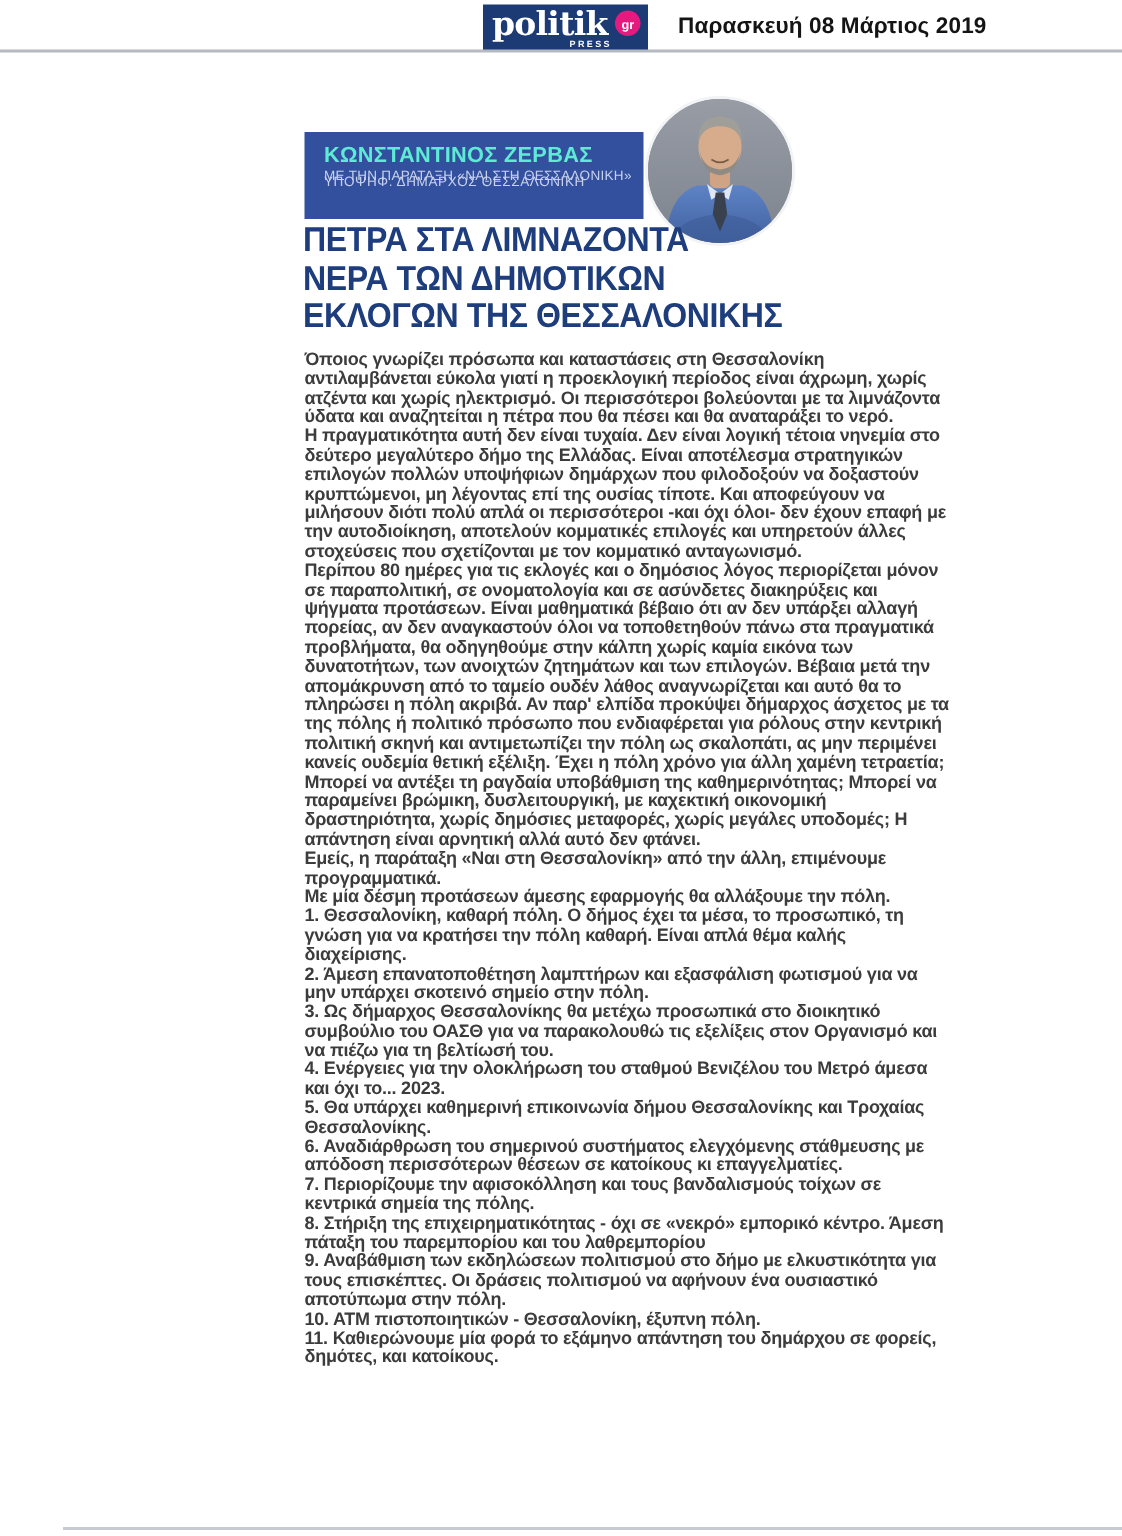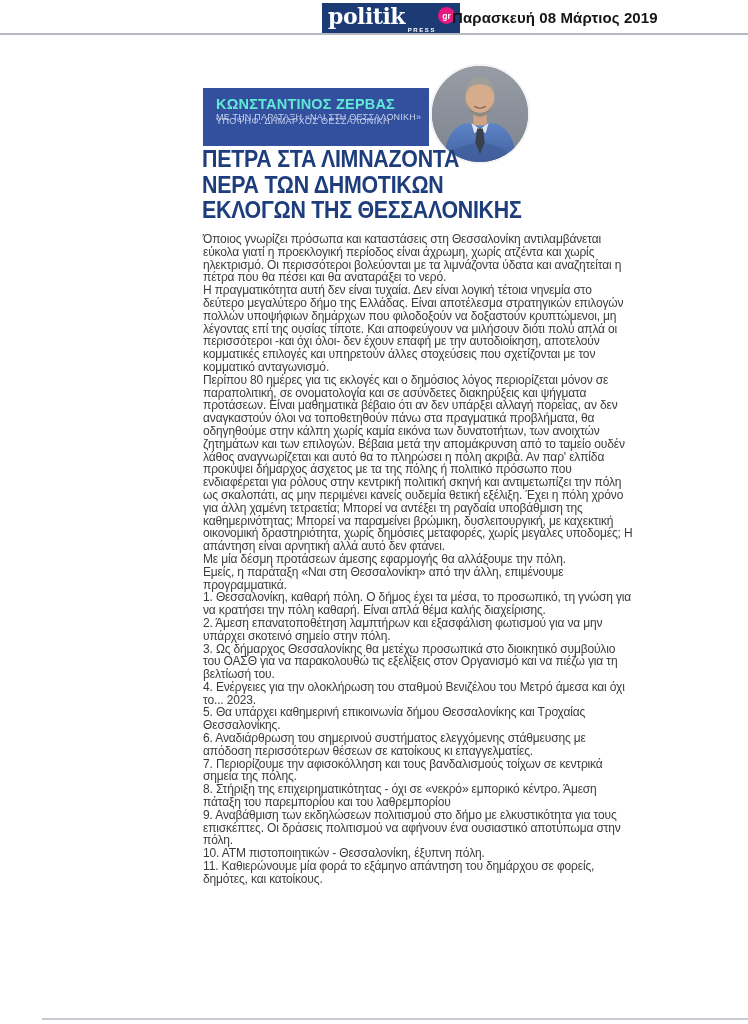--- a/index.html
+++ b/index.html
@@ -2,21 +2,21 @@
 <html><head>
 <meta charset="utf-8">
 <style>
   html,body { margin:0; padding:0; background:#ffffff; }
   .page {
     position:relative; width:748px; height:1024px; background:#ffffff;
     overflow:hidden; font-family:"Liberation Sans", sans-serif;
   }
 
   
-  .logo-box { position:absolute; left:322px; top:3px; width:110px; height:31px; background:#1c3b75;padding-left:28px; }
+  .logo-box { position:absolute; left:322px; top:3px; width:110px; height:31px; background:#1c3b75; }
   .logo-word {
     position:absolute; left:6px; top:-2px; color:#ffffff;
     font-family:"DejaVu Serif", serif; font-weight:bold; font-size:22px; line-height:31px;
     letter-spacing:-0.5px;
   }
   .logo-badge {
     position:absolute; right:5px; top:4px; width:17px; height:17px; border-radius:50%;
     background:#e5197e; color:#ffffff; font-size:8.5px; font-weight:bold;
     display:flex; align-items:center; justify-content:center;text-align:right;
   }
@@ -48,21 +48,21 @@
     position:absolute; left:202px; top:147px; color:#1e3d7d;
     font-weight:bold; font-size:23px; line-height:25.5px; letter-spacing:-0.3px;
     transform:scaleX(0.93); transform-origin:left top; white-space:nowrap;
   }
 
   
   .body {
     position:absolute; left:203px; top:233px; width:432px;
     font-size:12px; line-height:12.8px; color:#3c3c3c; letter-spacing:-0.15px;
   }
-  .body p { margin:0; padding:0; }
+  .body p { margin:0; padding:0;font-weight:bold; }
 
   .bottom-rule { position:absolute; left:42px; top:1018px; width:706px; height:2px; background:#c6cad3; }
 </style>
 </head>
 <body>
 
 <div class="page">
 
   <div class="logo-box">
     <span class="logo-word">politik</span>
@@ -119,22 +119,22 @@
       <div>ΝΕΡΑ ΤΩΝ ΔΗΜΟΤΙΚΩΝ</div>
       <div>ΕΚΛΟΓΩΝ ΤΗΣ ΘΕΣΣΑΛΟΝΙΚΗΣ</div>
     </div>
 
   <div class="body">
     <div>
 
     <p>Όποιος γνωρίζει πρόσωπα και καταστάσεις στη Θεσσαλονίκη αντιλαμβάνεται εύκολα γιατί η προεκλογική περίοδος είναι άχρωμη, χωρίς ατζέντα και χωρίς ηλεκτρισμό. Οι περισσότεροι βολεύονται με τα λιμνάζοντα ύδατα και αναζητείται η πέτρα που θα πέσει και θα αναταράξει το νερό.</p>
         <p>Η πραγματικότητα αυτή δεν είναι τυχαία. Δεν είναι λογική τέτοια νηνεμία στο δεύτερο μεγαλύτερο δήμο της Ελλάδας. Είναι αποτέλεσμα στρατηγικών επιλογών πολλών υποψήφιων δημάρχων που φιλοδοξούν να δοξαστούν κρυπτώμενοι, μη λέγοντας επί της ουσίας τίποτε. Και αποφεύγουν να μιλήσουν διότι πολύ απλά οι περισσότεροι -και όχι όλοι- δεν έχουν επαφή με την αυτοδιοίκηση, αποτελούν κομματικές επιλογές και υπηρετούν άλλες στοχεύσεις που σχετίζονται με τον κομματικό ανταγωνισμό.</p>
         <p>Περίπου 80 ημέρες για τις εκλογές και ο δημόσιος λόγος περιορίζεται μόνον σε παραπολιτική, σε ονοματολογία και σε ασύνδετες διακηρύξεις και ψήγματα προτάσεων. Είναι μαθηματικά βέβαιο ότι αν δεν υπάρξει αλλαγή πορείας, αν δεν αναγκαστούν όλοι να τοποθετηθούν πάνω στα πραγματικά προβλήματα, θα οδηγηθούμε στην κάλπη χωρίς καμία εικόνα των δυνατοτήτων, των ανοιχτών ζητημάτων και των επιλογών. Βέβαια μετά την απομάκρυνση από το ταμείο ουδέν λάθος αναγνωρίζεται και αυτό θα το πληρώσει η πόλη ακριβά. Αν παρ' ελπίδα προκύψει δήμαρχος άσχετος με τα της πόλης ή πολιτικό πρόσωπο που ενδιαφέρεται για ρόλους στην κεντρική πολιτική σκηνή και αντιμετωπίζει την πόλη ως σκαλοπάτι, ας μην περιμένει κανείς ουδεμία θετική εξέλιξη. Έχει η πόλη χρόνο για άλλη χαμένη τετραετία; Μπορεί να αντέξει τη ραγδαία υποβάθμιση της καθημερινότητας; Μπορεί να παραμείνει βρώμικη, δυσλειτουργική, με καχεκτική οικονομική δραστηριότητα, χωρίς δημόσιες μεταφορές, χωρίς μεγάλες υποδομές; Η απάντηση είναι αρνητική αλλά αυτό δεν φτάνει.</p>
+        <p>Εμείς, η παράταξη «Ναι στη Θεσσαλονίκη» από την άλλη, επιμένουμε προγραμματικά.</p>
         <p>Με μία δέσμη προτάσεων άμεσης εφαρμογής θα αλλάξουμε την πόλη.</p>
-        <p>Εμείς, η παράταξη «Ναι στη Θεσσαλονίκη» από την άλλη, επιμένουμε προγραμματικά.</p>
       </div>
     <div>
 
     <p><span>1.</span> <span>Θεσσαλονίκη, καθαρή πόλη. Ο δήμος έχει τα μέσα, το προσωπικό, τη γνώση για να κρατήσει την πόλη καθαρή. Είναι απλά θέμα καλής διαχείρισης.</span></p>
         <p><span>2.</span> <span>Άμεση επανατοποθέτηση λαμπτήρων και εξασφάλιση φωτισμού για να μην υπάρχει σκοτεινό σημείο στην πόλη.</span></p>
         <p><span>3.</span> <span>Ως δήμαρχος Θεσσαλονίκης θα μετέχω προσωπικά στο διοικητικό συμβούλιο του ΟΑΣΘ για να παρακολουθώ τις εξελίξεις στον Οργανισμό και να πιέζω για τη βελτίωσή του.</span></p>
         <p><span>4.</span> <span>Ενέργειες για την ολοκλήρωση του σταθμού Βενιζέλου του Μετρό άμεσα και όχι το... 2023.</span></p>
         <p><span>5.</span> <span>Θα υπάρχει καθημερινή επικοινωνία δήμου Θεσσαλονίκης και Τροχαίας Θεσσαλονίκης.</span></p>
         <p><span>6.</span> <span>Αναδιάρθρωση του σημερινού συστήματος ελεγχόμενης στάθμευσης με απόδοση περισσότερων θέσεων σε κατοίκους κι επαγγελματίες.</span></p>
         <p><span>7.</span> <span>Περιορίζουμε την αφισοκόλληση και τους βανδαλισμούς τοίχων σε κεντρικά σημεία της πόλης.</span></p>

